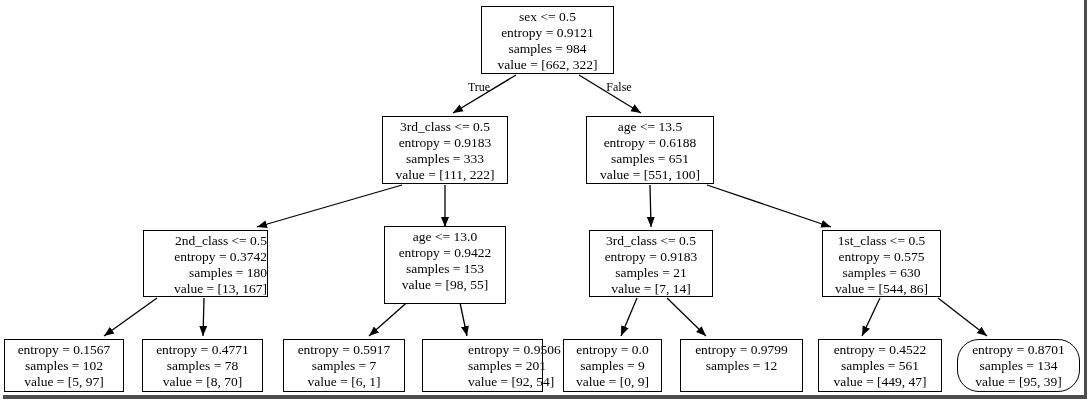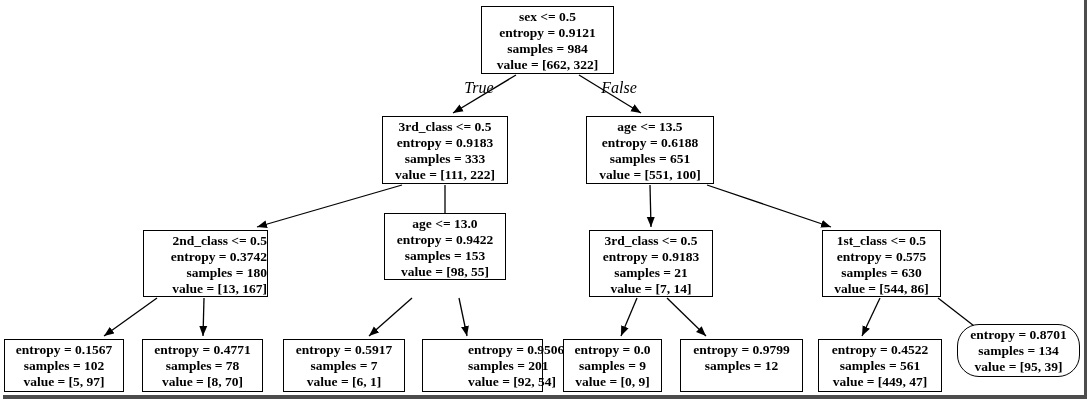--- a/index.html
+++ b/index.html
@@ -14,28 +14,27 @@
   .node{
     position:absolute;
     box-sizing:border-box;
     border:1px solid #000;
     background:#fff;
     text-align:center;
     font-size:13.5px;
     line-height:16px;
     padding-top:2px;
   }
-  .node .line{white-space:nowrap;font-weight:bold;}
+  .node .line{white-space:nowrap;}
   .edge-label{
     position:absolute;
-    font-size:16px;
+    font-size:12px;
     line-height:15px;
     text-align:center;
     width:40px;
-    font-style:italic;
   }
   #edges{position:absolute;left:0;top:0;width:1091px;height:403px;}
   .shadow{position:absolute;background:#4d4d4d;}
   #shadow-right{left:1084px;top:0;width:3px;height:399px;}
   #shadow-bottom{left:3px;top:395px;width:1084px;height:4px;}
 </style>
 </head>
 <body>
 
 <div id="stage">
@@ -86,21 +85,21 @@
     <div class="line">samples = 651</div>
     <div class="line">value = [551, 100]</div>
   </div>
 
   <div class="node" style="left:143px;top:230px;width:125px;height:67px;text-align:right;">
     <div class="line">2nd_class &lt;= 0.5</div>
     <div class="line">entropy = 0.3742</div>
     <div class="line">samples = 180</div>
     <div class="line">value = [13, 167]</div>
   </div>
-  <div class="node" style="left:384px;top:213px;width:122px;height:67px;">
+  <div class="node" style="left:384px;top:226px;width:122px;height:78px;">
     <div class="line">age &lt;= 13.0</div>
     <div class="line">entropy = 0.9422</div>
     <div class="line">samples = 153</div>
     <div class="line">value = [98, 55]</div>
   </div>
   <div class="node" style="left:589px;top:230px;width:124px;height:67px;">
     <div class="line">3rd_class &lt;= 0.5</div>
     <div class="line">entropy = 0.9183</div>
     <div class="line">samples = 21</div>
     <div class="line">value = [7, 14]</div>
@@ -139,21 +138,21 @@
   </div>
   <div class="node" style="left:680px;top:339px;width:123px;height:53px;">
     <div class="line">entropy = 0.9799</div>
     <div class="line">samples = 12</div>
   </div>
   <div class="node" style="left:818px;top:339px;width:124px;height:53px;">
     <div class="line">entropy = 0.4522</div>
     <div class="line">samples = 561</div>
     <div class="line">value = [449, 47]</div>
   </div>
-  <div class="node" style="left:957px;top:324px;width:123px;height:53px;border-radius:22px;">
+  <div class="node" style="left:957px;top:339px;width:123px;height:53px;border-radius:22px;">
     <div class="line">entropy = 0.8701</div>
     <div class="line">samples = 134</div>
     <div class="line">value = [95, 39]</div>
   </div>
 
   <div class="shadow" id="shadow-right" style="background: rgb(77, 77, 77);"></div>
   <div class="shadow" id="shadow-bottom" style="background: rgb(77, 77, 77);"></div>
 </div>
 
 </body></html>

